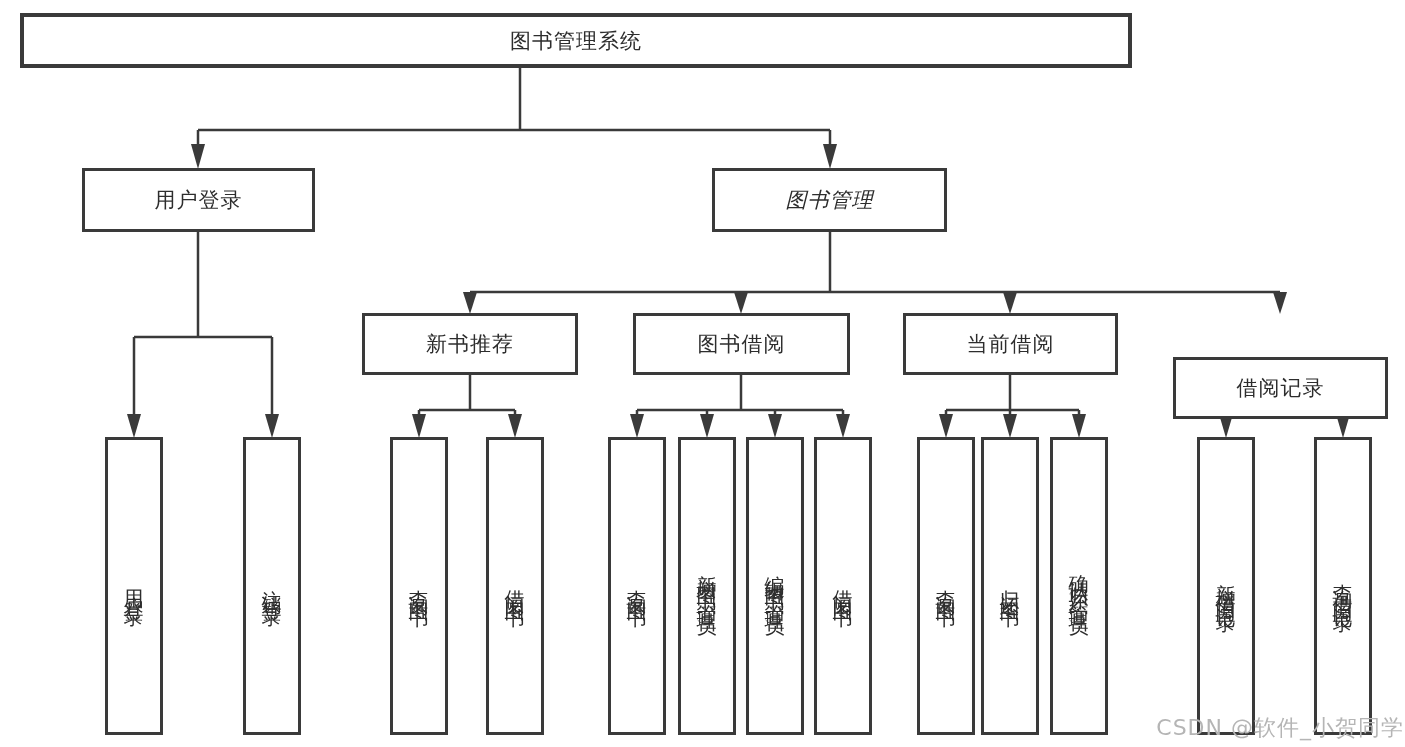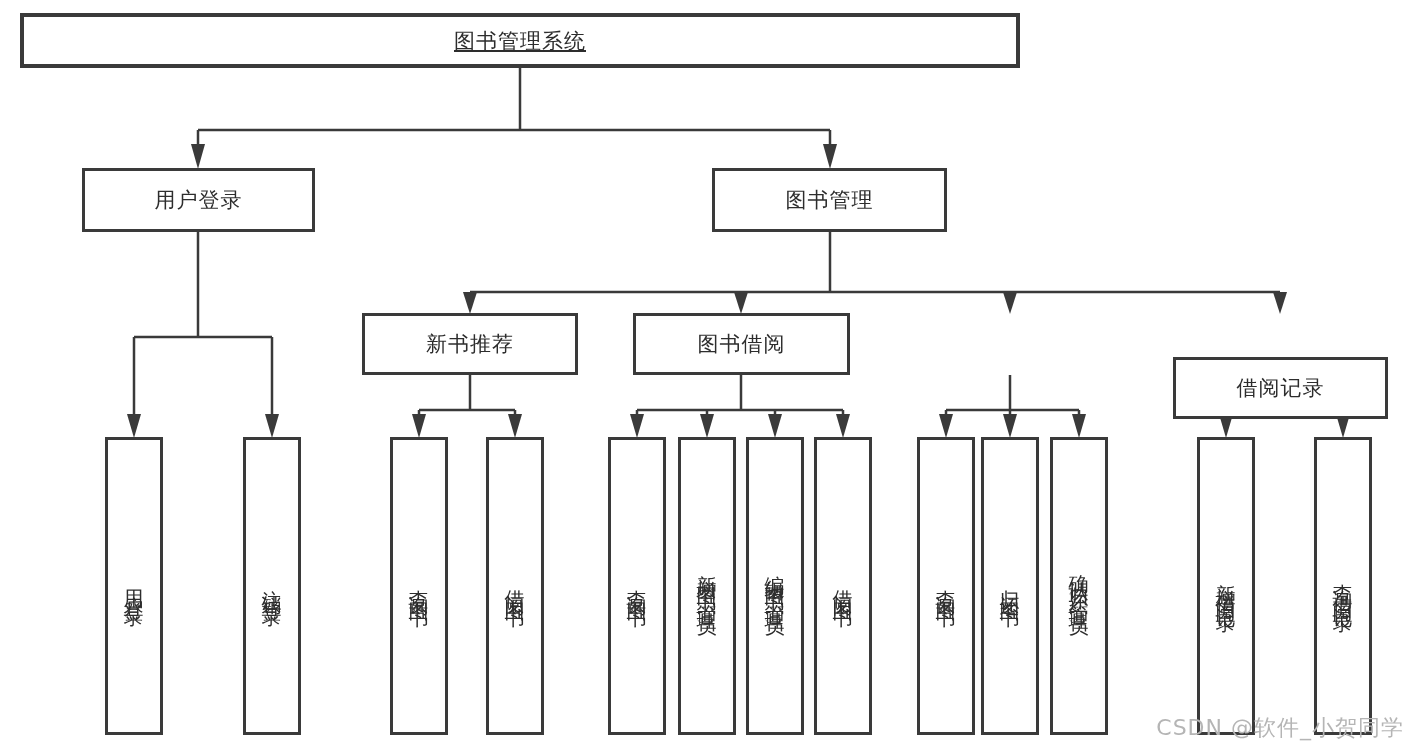--- a/index.html
+++ b/index.html
@@ -125,37 +125,40 @@
     <g>
       <line x1="1280" y1="375" x2="1280" y2="410"></line>
       <line x1="1226" y1="410" x2="1343" y2="410"></line>
       <line x1="1226" y1="410" x2="1226" y2="418"></line>
       <polygon points="1219,414 1233,414 1226,438"></polygon>
       <line x1="1343" y1="410" x2="1343" y2="418"></line>
       <polygon points="1336,414 1350,414 1343,438"></polygon>
     </g>
   </svg>
 
-  <div class="box root" style="left:20px; top:13px; width:1000px; height:55px;text-decoration:underline;">
+  <div class="box root" style="left:20px; top:13px; width:1112px; height:55px;">
     <span>图书管理系统</span>
   </div>
 
   <div class="box" style="left:82px; top:168px; width:233px; height:64px;">
     <span>用户登录</span>
   </div>
-  <div class="box" style="left:712px; top:168px; width:235px; height:64px;">
+  <div class="box" style="left:712px; top:168px; width:235px; height:64px;font-style:italic;">
     <span>图书管理</span>
   </div>
 
   <div class="box" style="left:362px; top:313px; width:216px; height:62px;text-align:center;">
     <span>新书推荐</span>
   </div>
   <div class="box" style="left:633px; top:313px; width:217px; height:62px;">
     <span>图书借阅</span>
   </div>
+  <div class="box" style="left:903px; top:313px; width:215px; height:62px;">
+    <span>当前借阅</span>
+  </div>
   <div class="box" style="left:1173px; top:313px; width:215px; height:62px;margin-top:44px;">
     <span>借阅记录</span>
   </div>
 
   <div class="box leaf" style="left:105px;">
     <span class="vtext">用户登录</span>
   </div>
   <div class="box leaf" style="left:243px;">
     <span class="vtext">注销登录</span>
   </div>

